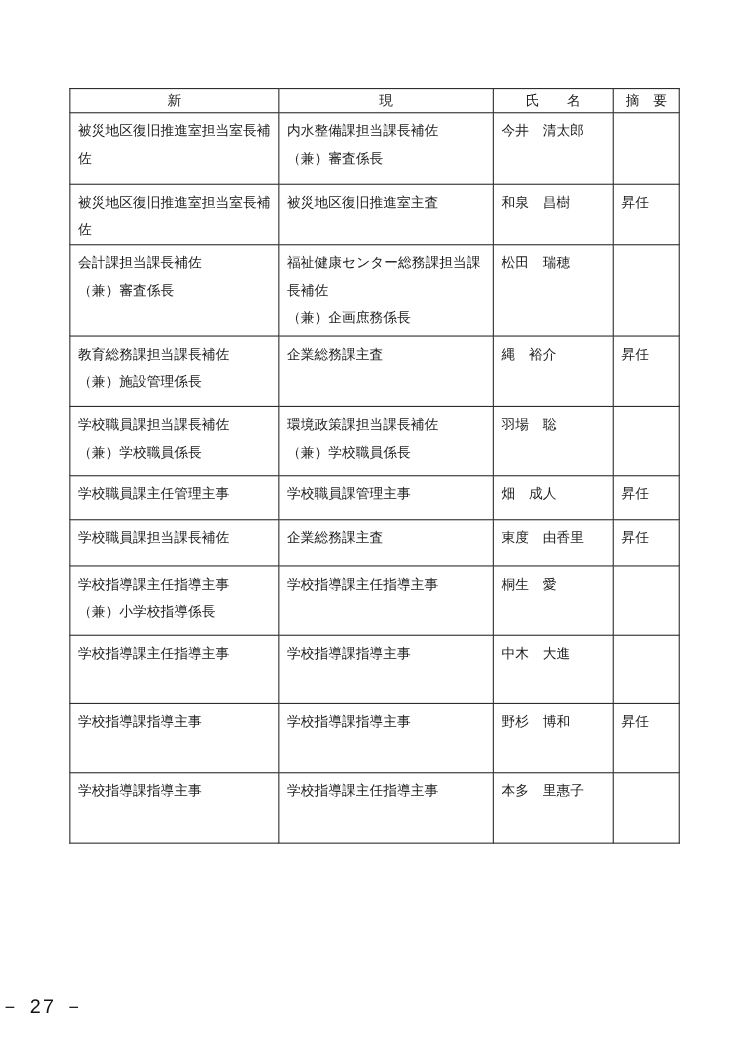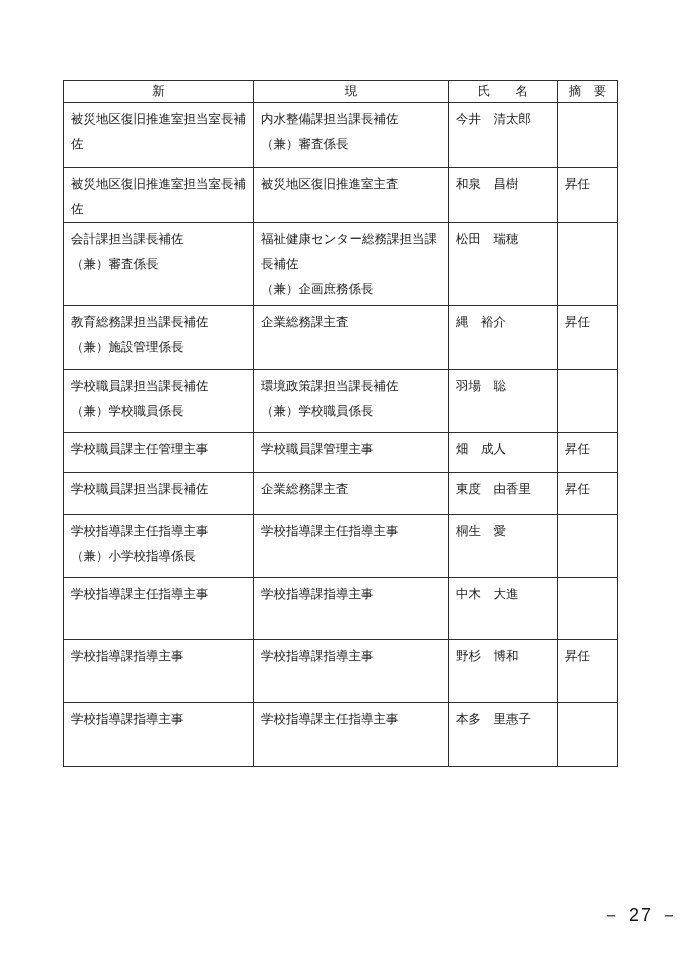--- a/index.html
+++ b/index.html
@@ -51,21 +51,21 @@
     word-break: break-all;
     overflow: hidden;
   }
   td.name-cell { padding-left: 8px; }
   td.note-cell { padding-left: 8px; }
   .page-number {
     position: absolute;
     left: 0;
     top: 903px;
     width: 680px;
-    text-align: right;
+    text-align: left;
     font-family: "Liberation Sans", "DejaVu Sans", sans-serif;
     font-size: 18px;
     letter-spacing: 2px;
     color: #111;
   }
 </style>
 </head>
 <body>
 
 <div class="page">

